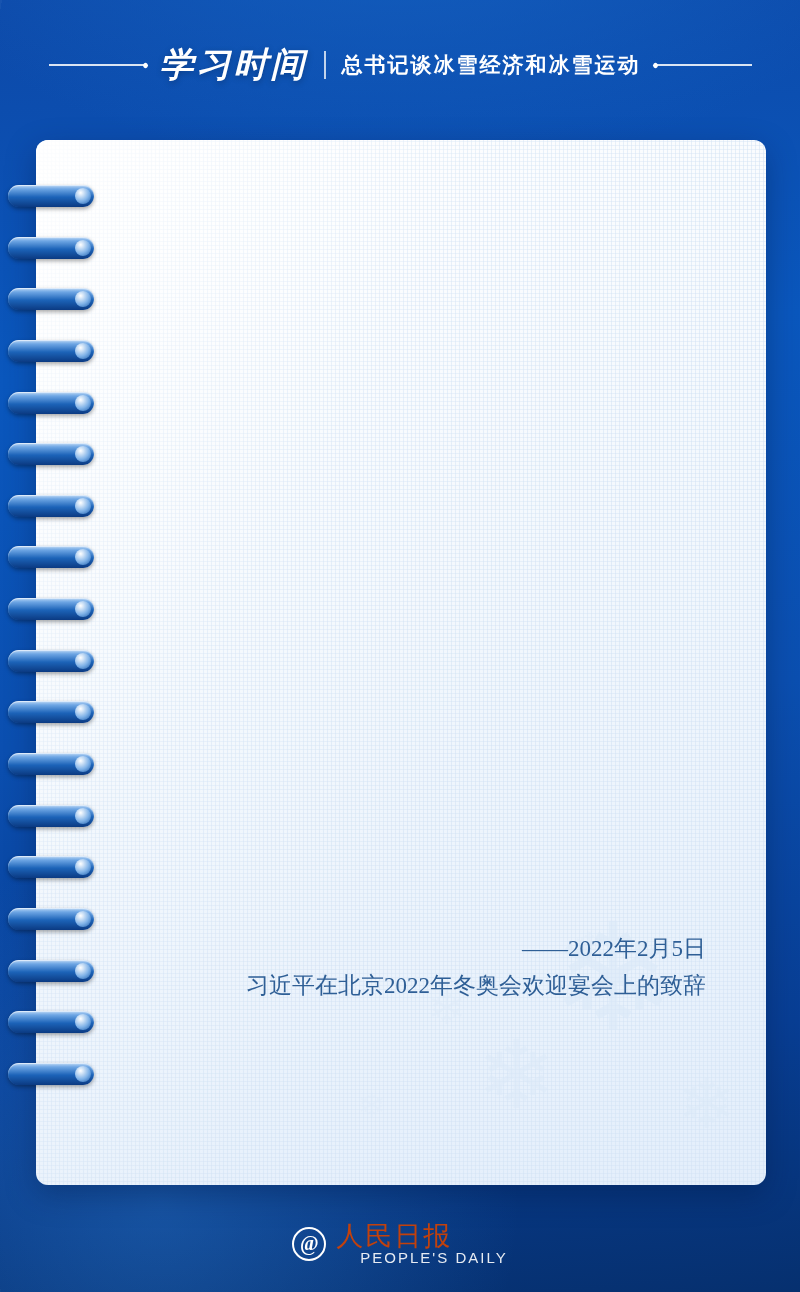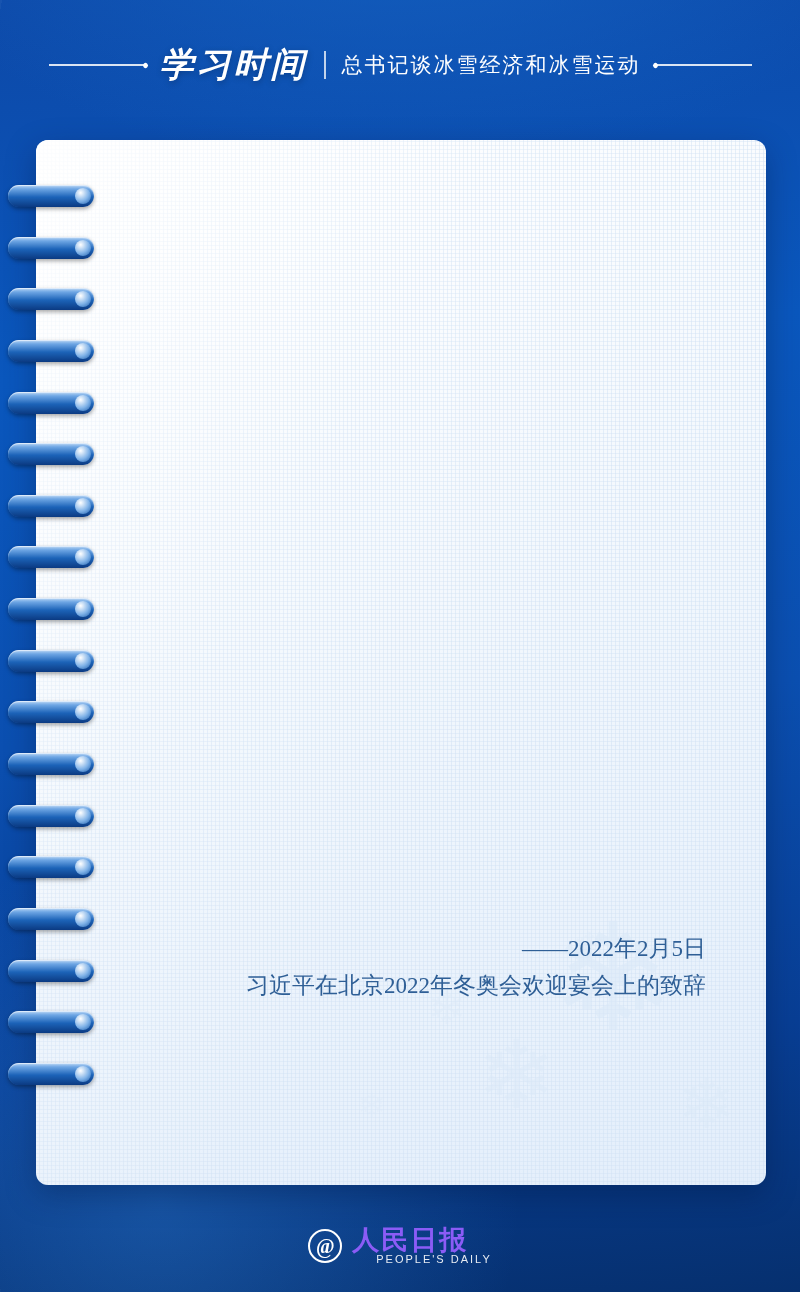--- a/index.html
+++ b/index.html
@@ -58,21 +58,21 @@
     text-shadow: 0 2px 6px rgba(0,0,0,0.25);
   }
   .divider-v {
     width: 2px; height: 28px; background: rgba(255,255,255,0.75);
   }
   .subtitle {
     color: #ffffff;
     font-family: "Liberation Serif", serif;
     font-size: 21px;
     letter-spacing: 2px;
-    font-weight: normal;
+    font-weight: bold;
   }
 
   
   .spiral {
     position: absolute; left: 8px; top: 185px;
     width: 86px; height: 900px;
     display: flex; flex-direction: column; justify-content: space-between;
     z-index: 5;
   }
   .ring {
@@ -145,25 +145,25 @@
   }
   .logo-badge {
     width: 34px; height: 34px; border-radius: 50%;
     border: 2px solid #ffffff;
     display: flex; align-items: center; justify-content: center;
     color: #ffffff; font-size: 20px; font-weight: bold;
     font-family: "Liberation Serif", serif;
   }
   .logo-text { display: flex; flex-direction: column; line-height: 1.05; }
   .logo-cn {
-    color: #8b5cf6; font-family: "Liberation Serif", serif;
-    font-size: 27px; font-weight: bold; letter-spacing: 2px;
+    color: #c2410c; font-family: "Liberation Serif", serif;
+    font-size: 27px; font-weight: normal; letter-spacing: 2px;
   }
   .logo-en {
-    color: rgba(255,255,255,0.9); font-size: 11px; letter-spacing: 2px; padding-left: 24px;
+    color: rgba(255,255,255,0.9); font-size: 15px; letter-spacing: 2px; padding-left: 24px;
   }
 </style>
 </head>
 <body>
 
 <div class="bg-streaks"></div>
 <div class="bg-glow"></div>
 
 <div class="header">
   <div class="rule left"></div>

